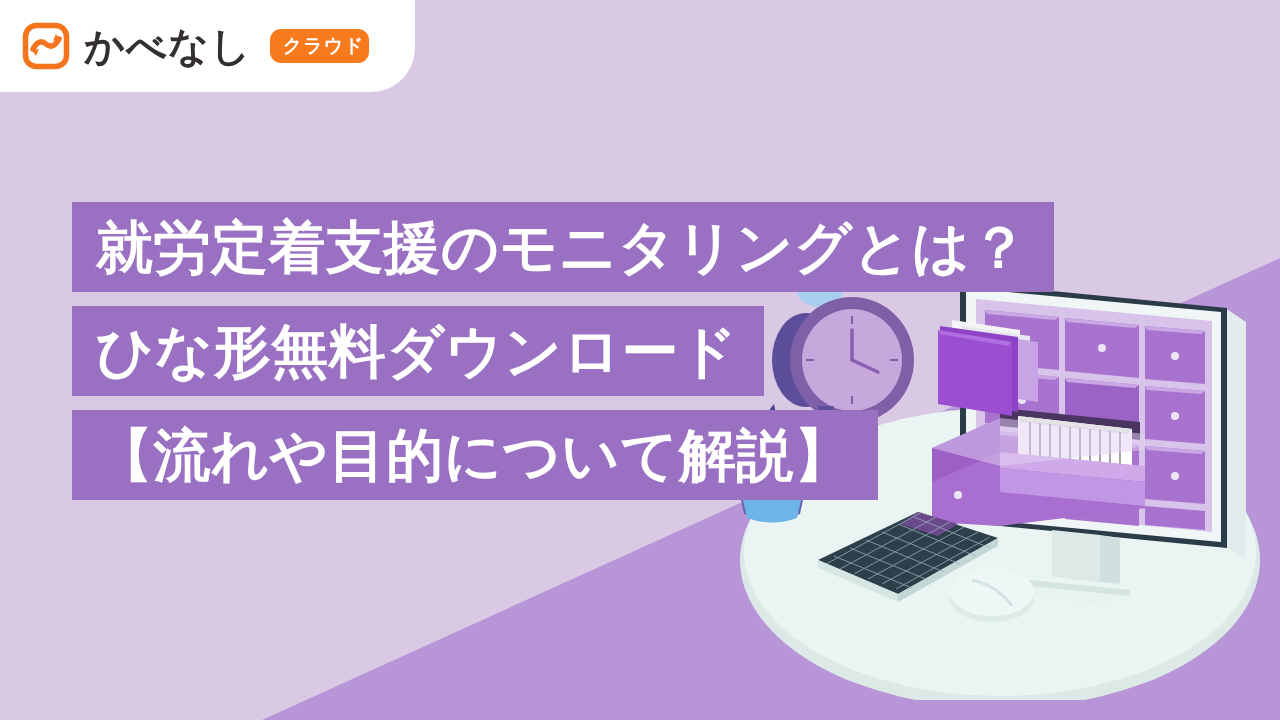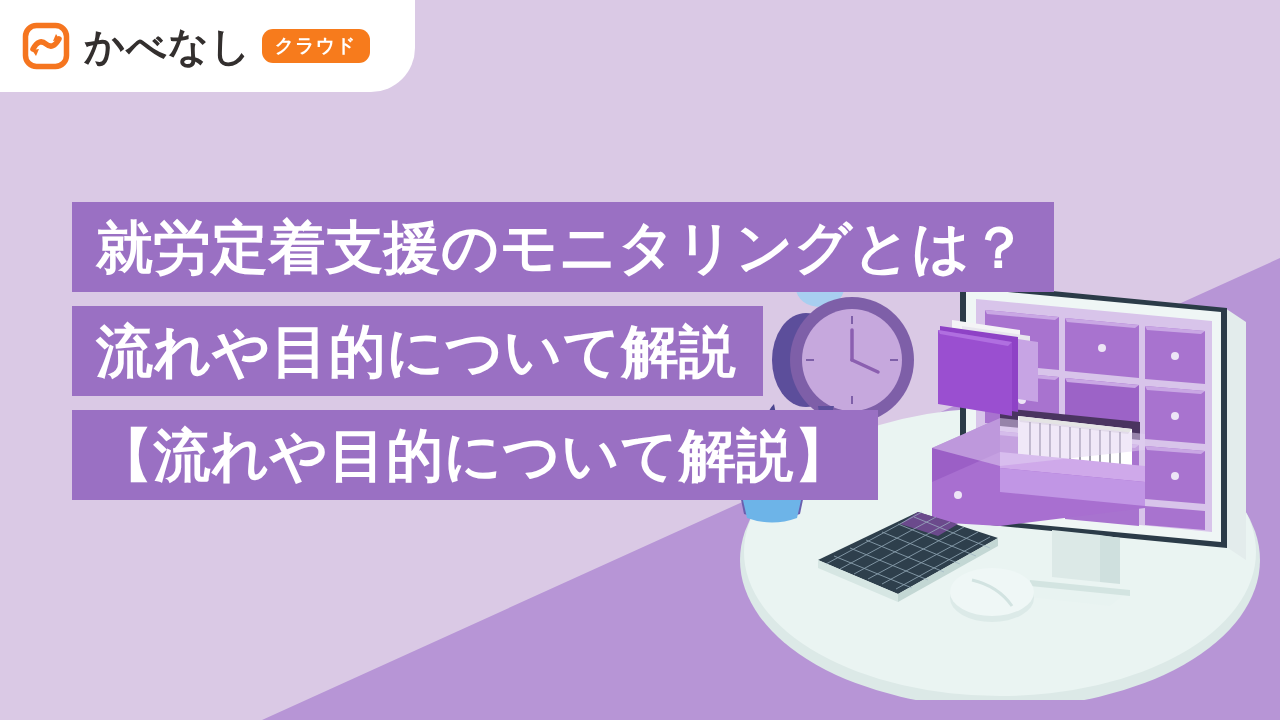--- a/index.html
+++ b/index.html
@@ -25,27 +25,27 @@
     border-bottom-right-radius:44px;
     display:flex; align-items:center;
     padding-left:22px;
     z-index:40;
   }
   .logo-mark { width:48px; height:48px; flex:0 0 48px; margin-right:14px; }
   .logo-text {
     font-size:40px; font-weight:700; color:#332F2E;
     letter-spacing:1px; line-height:1;
     white-space:nowrap;
-    margin-right:10px;
+    margin-right:18px;
   }
   .logo-badge {
     background:#F77B1C; color:#FFFFFF;
     font-size:19px; font-weight:700;
     border-radius:11px;
-    padding:7px 13px 8px 13px;
+    padding:7px 4px 8px 13px;
     letter-spacing:1px; line-height:1;
     white-space:nowrap;
   }
 
   
   .illo { position:absolute; left:700px; top:230px; width:580px; height:470px; z-index:10; }
 
   
   .headline { position:absolute; left:72px; top:202px; z-index:30; }
   .hl-row { display:block; }
@@ -233,21 +233,21 @@
       <ellipse cx="72" cy="238" rx="38" ry="8" fill="#5C4E9B"></ellipse>
     </g>
   </svg>
 
   <div class="headline">
     <div class="hl-row">
       <span class="hl-line">就労定着支援のモニタリングとは？</span>
     </div>
     <div class="hl-gap"></div>
     <div class="hl-row">
-      <span class="hl-line">流れや目的について解説</span>
+      <span class="hl-line">ひな形無料ダウンロード</span>
     </div>
     <div class="hl-gap"></div>
     <div class="hl-row">
       <span class="hl-line">【流れや目的について解説】</span>
     </div>
   </div>
 
   <div class="logo-card">
     <svg class="logo-mark" viewBox="0 0 48 48">
       <rect x="3.5" y="3.5" width="41" height="41" rx="11" ry="11" fill="none" stroke="#F5751F" stroke-width="5.5"></rect>

